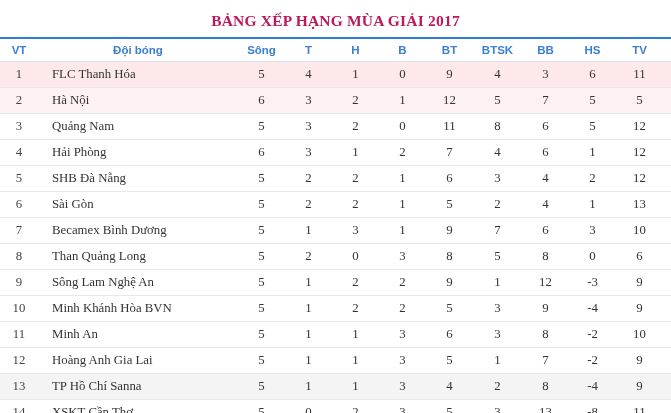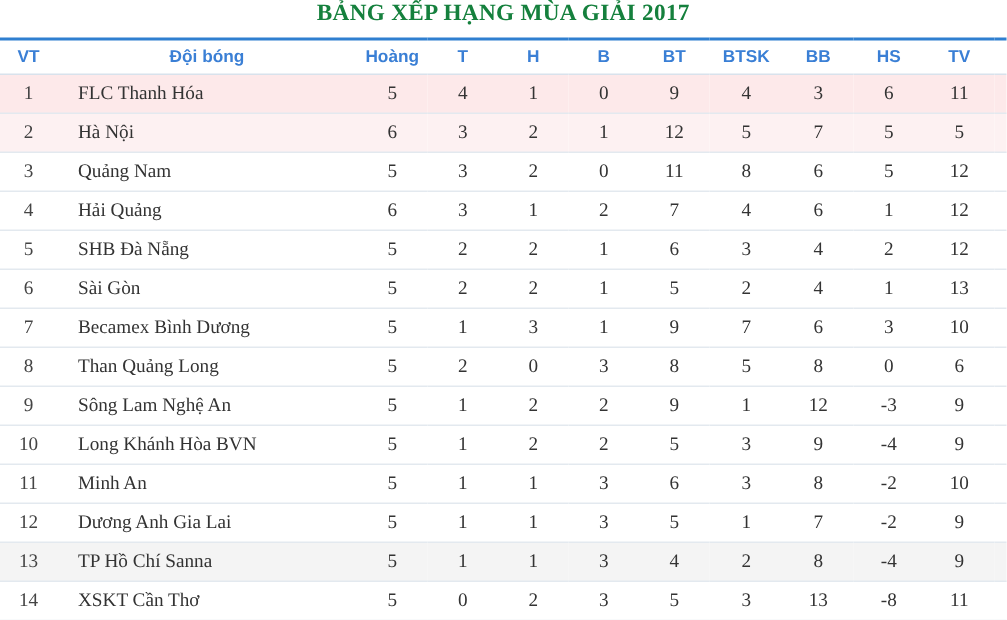--- a/index.html
+++ b/index.html
@@ -12,23 +12,23 @@
     background: #ffffff;
     font-family: "Liberation Serif", serif;
     color: #222222;
     overflow: hidden;
   }
   #page-title {
     text-align: center;
     font-family: "Liberation Serif", serif;
     font-size: 15.5px;
     font-weight: bold;
-    color: #15803d;
+    color: #be185d;
     letter-spacing: 0.2px;
-    padding-top: 0;
+    padding-top: 12px;
     padding-bottom: 7px;
   }
   table {
     border-collapse: collapse;
     width: 671px;
     table-layout: fixed;
     font-size: 12.5px;
   }
   thead th {
     background: #ffffff;
@@ -95,21 +95,21 @@
     <col class="c-num">
     <col class="c-num">
     <col class="c-num">
     <col class="c-num">
 
   </colgroup>
   <thead>
     <tr>
       <th>VT</th>
       <th class="team-col">Đội bóng</th>
-      <th>Hoàng</th>
+      <th>Sông</th>
       <th>T</th>
       <th>H</th>
       <th>B</th>
       <th>BT</th>
       <th>BTSK</th>
       <th>BB</th>
       <th>HS</th>
       <th>TV</th>
       <th>TĐ</th>
 
@@ -156,21 +156,21 @@
       <td>11</td>
       <td>8</td>
       <td>6</td>
       <td>5</td>
       <td>12</td>
       <td>0</td>
 
     </tr>
     <tr class="plain">
       <td class="rank">4</td>
-      <td class="team">Hải Quảng</td>
+      <td class="team">Hải Phòng</td>
       <td>6</td>
       <td>3</td>
       <td>1</td>
       <td>2</td>
       <td>7</td>
       <td>4</td>
       <td>6</td>
       <td>1</td>
       <td>12</td>
       <td>0</td>
@@ -246,21 +246,21 @@
       <td>9</td>
       <td>1</td>
       <td>12</td>
       <td>-3</td>
       <td>9</td>
       <td>0</td>
 
     </tr>
     <tr class="plain">
       <td class="rank">10</td>
-      <td class="team">Long Khánh Hòa BVN</td>
+      <td class="team">Minh Khánh Hòa BVN</td>
       <td>5</td>
       <td>1</td>
       <td>2</td>
       <td>2</td>
       <td>5</td>
       <td>3</td>
       <td>9</td>
       <td>-4</td>
       <td>9</td>
       <td>1</td>
@@ -276,21 +276,21 @@
       <td>6</td>
       <td>3</td>
       <td>8</td>
       <td>-2</td>
       <td>10</td>
       <td>0</td>
 
     </tr>
     <tr class="plain">
       <td class="rank">12</td>
-      <td class="team">Dương Anh Gia Lai</td>
+      <td class="team">Hoàng Anh Gia Lai</td>
       <td>5</td>
       <td>1</td>
       <td>1</td>
       <td>3</td>
       <td>5</td>
       <td>1</td>
       <td>7</td>
       <td>-2</td>
       <td>9</td>
       <td>0</td>

